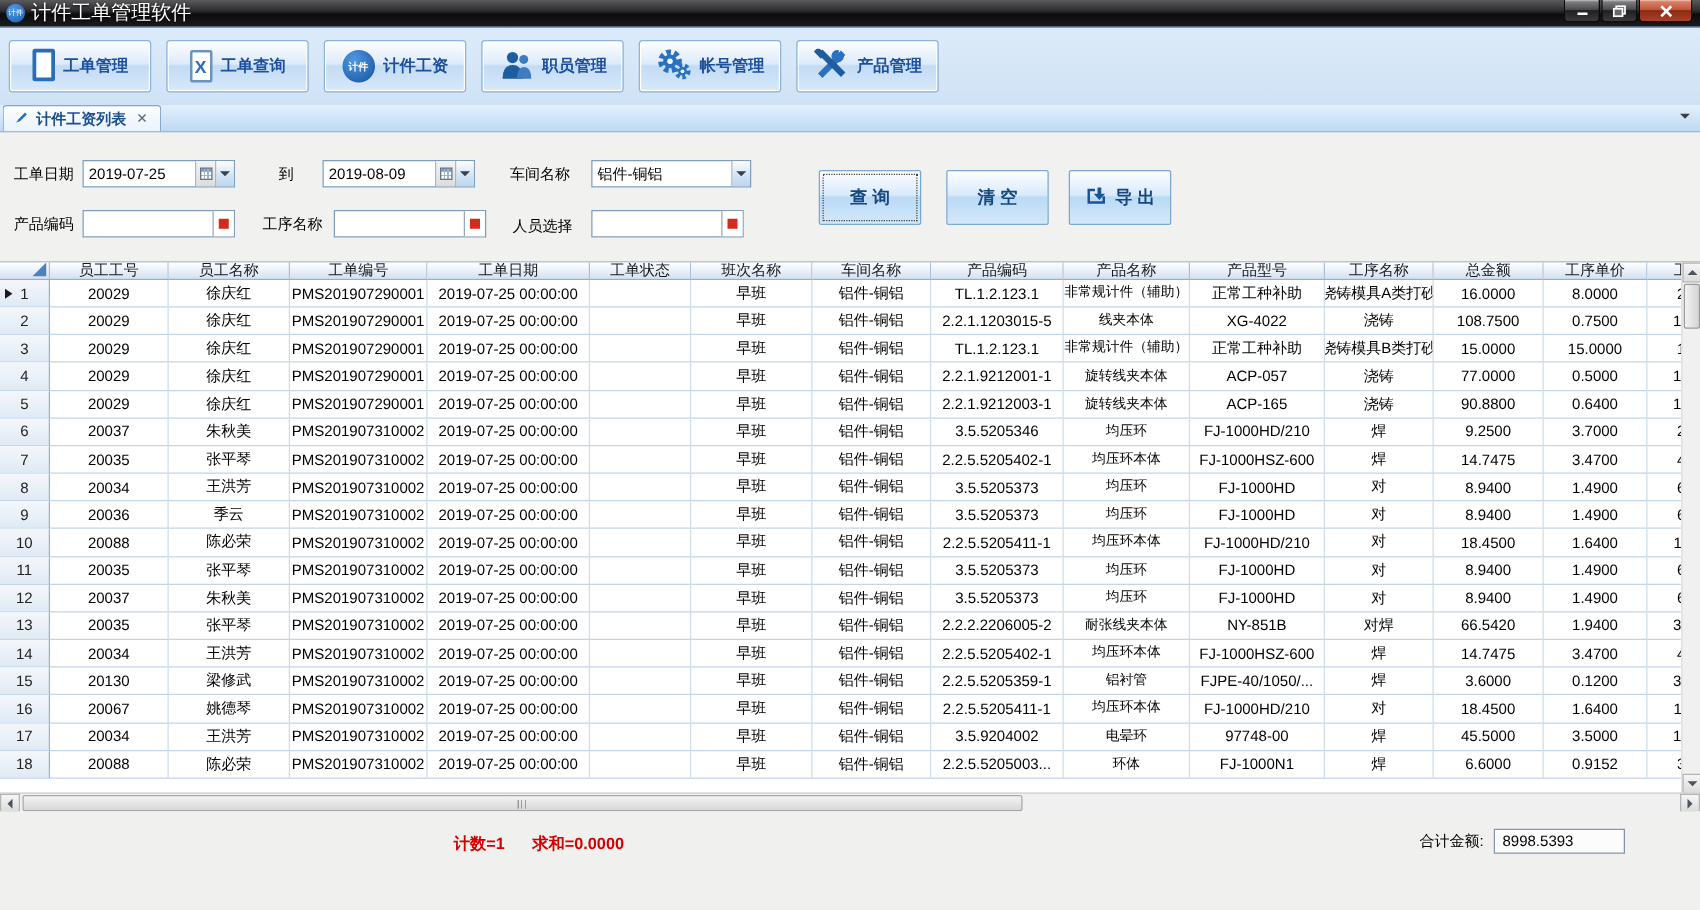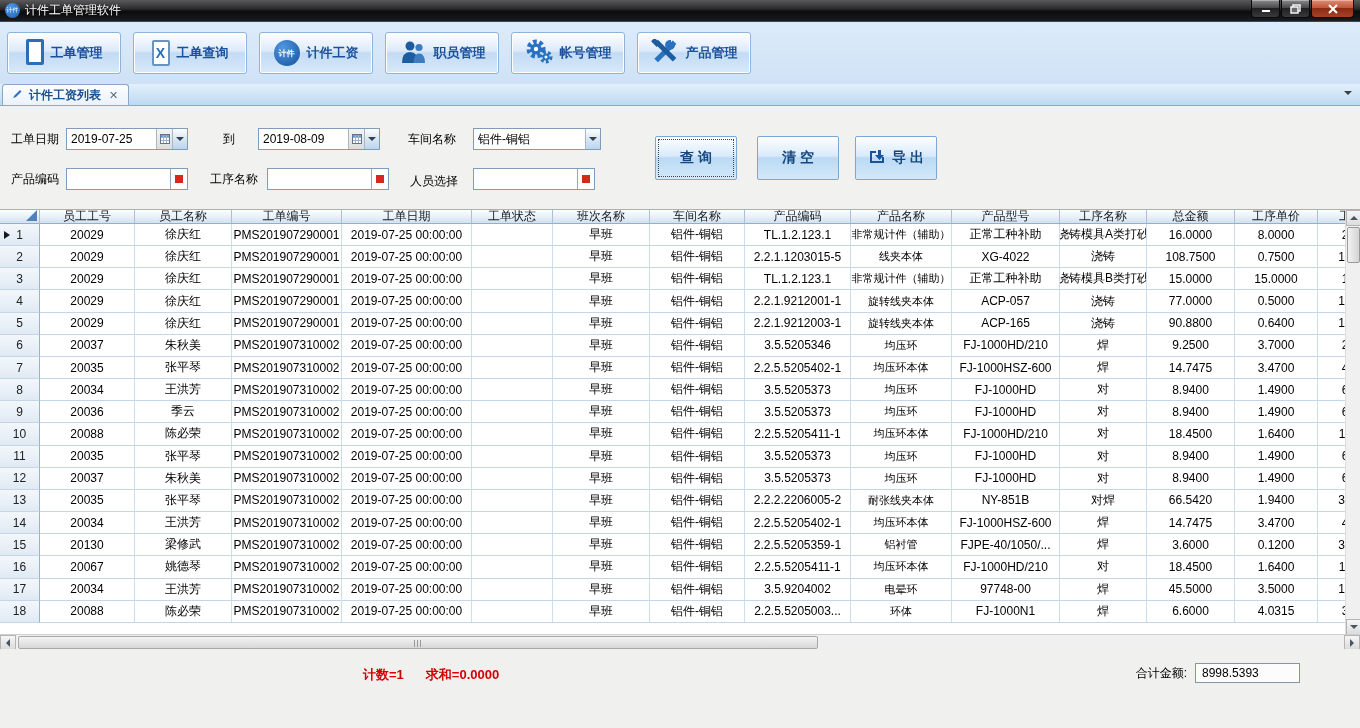--- a/index.html
+++ b/index.html
@@ -3,21 +3,21 @@
 <meta charset="utf-8">
 <style>
   * { box-sizing: border-box; margin: 0; padding: 0; }
   html,body { width:1360px; height:728px; overflow:hidden; }
   body { font-family: "Liberation Sans", "DejaVu Sans", sans-serif; font-size:12px; }
   .window { width:1360px; height:728px; position:relative; background:#f0f0ee; }
 
   
   .titlebar { height:22px; background:linear-gradient(180deg,#5a5a5c 0%,#2e2e30 40%,#0c0c0e 55%,#1b1b1d 100%); display:flex; align-items:center; padding-left:5px; position:relative; border-bottom:1px solid #2d4a66; }
   .app-icon { width:15px; height:15px; border-radius:50%; background:radial-gradient(circle at 35% 30%, #4f9ae8, #1c5fae); color:#fff; font-size:6px; display:flex; align-items:center; justify-content:center; margin-right:5px; flex:0 0 auto; }
-  .title-text { color:#fff; font-size:12px; text-shadow:0 1px 2px #000; }
+  .title-text { color:#fff; font-size:16px; text-shadow:0 1px 2px #000; }
   .win-controls { position:absolute; right:6px; top:0; display:flex; }
   .win-btn { width:29px; height:18px; border:1px solid #0a0a0a; border-top:none; border-radius:0 0 4px 4px; display:flex; align-items:center; justify-content:center; background:linear-gradient(180deg,#8a8a8c,#4a4a4c 45%,#202022 50%,#3a3a3c); box-shadow:inset 0 1px 0 rgba(255,255,255,.35); margin-left:1px; }
   .win-btn.close { width:43px; background:linear-gradient(180deg,#e08b72,#c0563a 45%,#8c2c12 50%,#a8402a); }
 
   
   .menubar { height:24px; background:linear-gradient(180deg,#f3f8fd,#d9e7f7); border-bottom:1px solid #b9cfe6; display:flex; align-items:center; padding-left:8px; }
   .menu-item { display:flex; align-items:center; margin-right:26px; color:#15191e; cursor:default; }
   .menu-item .lbl { margin-right:7px; }
   .arr-down { width:0; height:0; border-left:4px solid transparent; border-right:4px solid transparent; border-top:4px solid #3a3f45; }
 
@@ -595,21 +595,21 @@
           <div class="cell" style="width: 110px;">PMS201907310002</div>
           <div class="cell" style="width: 130px;">2019-07-25 00:00:00</div>
           <div class="cell" style="width: 81px;"></div>
           <div class="cell" style="width: 97px;">早班</div>
           <div class="cell" style="width: 95px;">铝件-铜铝</div>
           <div class="cell" style="width: 106px;">2.2.5.5205003...</div>
           <div class="cell wrap" style="width: 101px;">环体</div>
           <div class="cell" style="width: 108px;">FJ-1000N1</div>
           <div class="cell" style="width: 87px;">焊</div>
           <div class="cell" style="width: 88px;">6.6000</div>
-          <div class="cell" style="width: 83px;">4.0315</div>
+          <div class="cell" style="width: 83px;">0.9152</div>
           <div class="cell" style="width: 55px;">3</div>
         </div>
       </div>
     <div class="vscroll">
       <div class="sb-btn">
           <span class="tri-up"></span>
         </div>
       <div class="v-thumb"></div>
       <div class="sb-btn down">
           <span class="tri-dn"></span>

